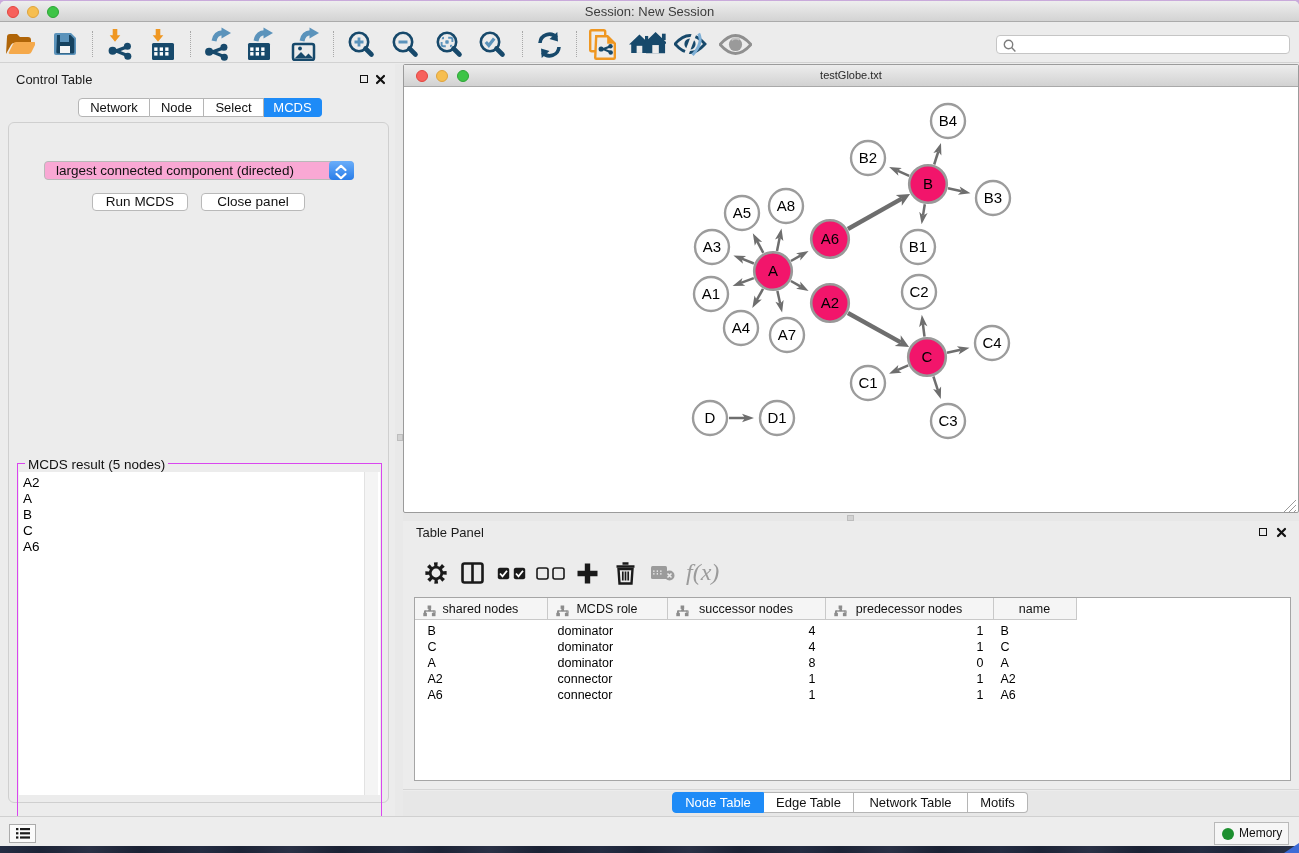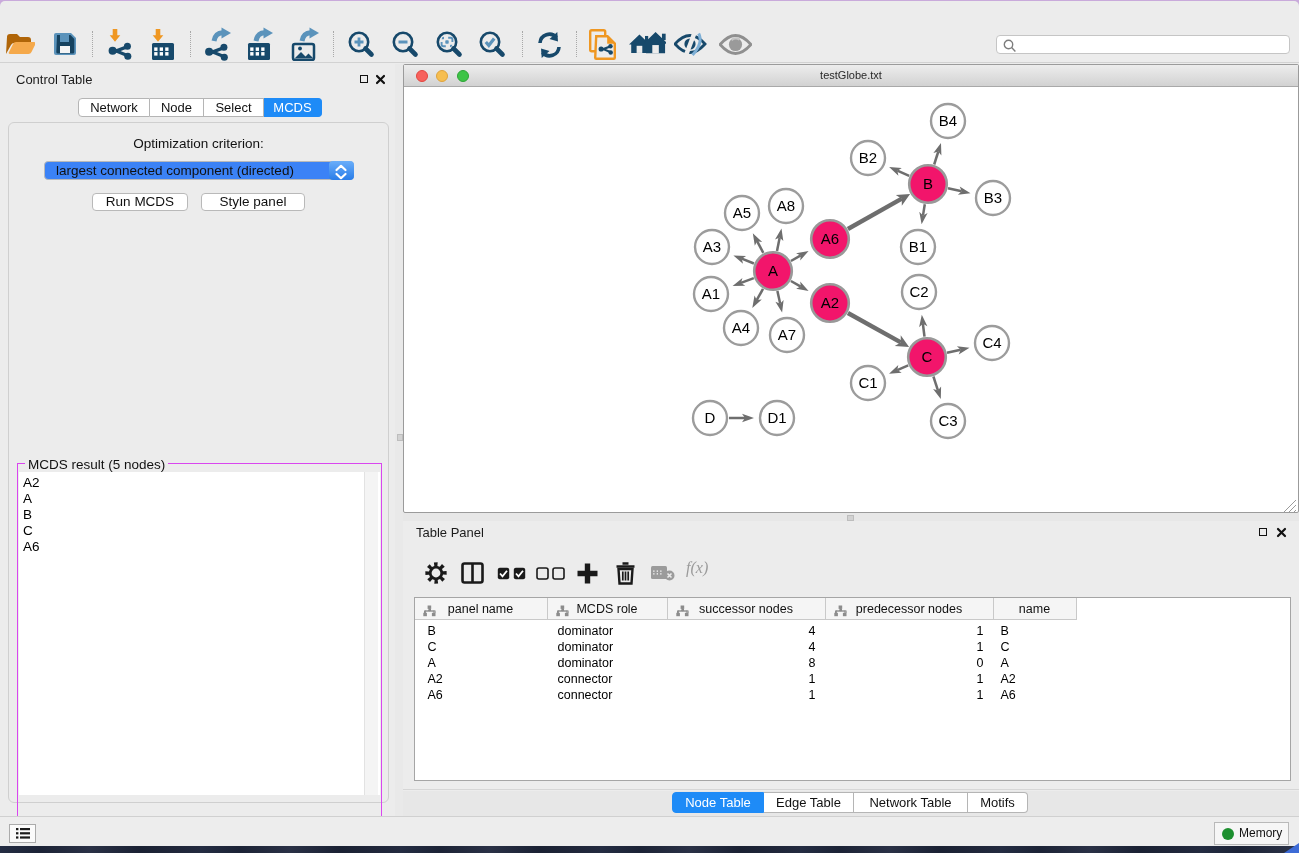--- a/index.html
+++ b/index.html
@@ -19,21 +19,21 @@
 #cpanel{position:absolute;left:0;top:63px;width:395px;height:754px;background:#ececec;}
 #cphead{position:absolute;left:16px;top:8px;font-size:13px;color:#1c1c1c;}
 .maxbtn{position:absolute;width:8px;height:8px;border:1.5px solid #111;}
 #cpbox{position:absolute;left:8px;top:58px;width:381px;height:681px;border:1px solid #cfcfcf;border-radius:6px;}
 .tabrow{position:absolute;display:flex;height:19px;}
 .tab{font-size:13px;color:#111;background:#fff;border:1px solid #b5b5b5;border-left:none;text-align:center;line-height:17px;}
 .tab.first{border-left:1px solid #b5b5b5;border-radius:4px 0 0 4px;}
 .tab.last{border-radius:0 4px 4px 0;}
 .tab.sel{background:#1e8bf7;color:#fff;border-color:#1e8bf7;}
 #optlabel{position:absolute;left:8px;top:72px;width:381px;text-align:center;font-size:13.5px;color:#111;}
-#combo{position:absolute;left:44px;top:97px;width:310px;height:19px;background:#3b82f6;border:1px solid #b9b9b9;border-radius:4px;}
+#combo{position:absolute;left:44px;top:97px;width:310px;height:19px;background:#f9a8d4;border:1px solid #b9b9b9;border-radius:4px;}
 #combo .txt{position:absolute;left:11px;top:1px;font-size:13.5px;color:#111;}
 #combo .step{position:absolute;right:-1px;top:-1px;width:25px;height:19px;border-radius:4px;background:linear-gradient(#6aaefa,#2a7de8);}
 .btn{position:absolute;height:18px;background:#fff;border:1px solid #b9b9b9;border-radius:4px;font-size:13.5px;color:#111;text-align:center;line-height:16px;}
 #fieldset{position:absolute;left:17px;top:399px;width:365px;height:419px;border:1px solid #d946ef;}
 #legend{position:absolute;left:7px;top:-7px;background:#ececec;padding:0 3px;font-size:13.5px;color:#111;}
 #listbox{position:absolute;left:1px;top:8px;width:361px;height:323px;background:#fff;}
 #listbox .sb{position:absolute;right:2px;top:0;width:14px;height:323px;background:#f4f4f4;border-left:1px solid #e2e2e2;}
 #listbox .it{position:absolute;left:4px;font-size:13.5px;color:#000;}
 #divider{position:absolute;left:395px;top:63px;width:8px;height:754px;background:#e9e9e9;}
 #netwin{position:absolute;left:403px;top:63px;width:896px;height:449px;background:#fff;border:1px solid #9b9b9b;border-radius:2px;}
@@ -42,20 +42,26 @@
 #tpanel{position:absolute;left:403px;top:520px;width:896px;height:270px;background:#ececec;}
 #tphead{position:absolute;left:13px;top:4px;font-size:13px;color:#1c1c1c;}
 #tptable{position:absolute;left:10.5px;top:76px;width:877px;height:184px;background:#fff;border:1px solid #a5a5a5;}
 .th{position:absolute;top:0;height:22px;background:#f5f5f5;border-right:1px solid #c9c9c9;border-bottom:1px solid #c9c9c9;font-size:12.5px;color:#111;text-align:center;line-height:22px;}
 .td{position:absolute;font-size:12.5px;color:#000;height:16px;line-height:16px;}
 #statusbar{position:absolute;left:0;top:815px;width:1299px;height:30px;background:#ededed;border-top:1px solid #d0d0d0;}
 #wall{position:absolute;left:0;top:846px;width:1299px;height:7px;background:repeating-linear-gradient(90deg,#242d43 0px,#1c2336 40px,#2a3146 90px,#1a2133 140px,#232a3e 200px);}
 </style></head><body>
 <div id="purple"></div>
 <div id="win">
+    <div id="titlebar">
+      <div class="tl t1"></div>
+      <div class="tl t2"></div>
+      <div class="tl t3"></div>
+      <div id="wtitle">Session: New Session</div>
+    </div>
     <div id="toolbar">
       <div id="searchbox"></div>
       <svg class="abs" style="left:1003px;top:16px" width="14" height="14" viewBox="0 0 14 14">
         <circle cx="5.5" cy="5.5" r="4.2" fill="none" stroke="#7d7d7d" stroke-width="1.4"></circle>
         <path d="M8.6,8.6 L12.4,12.4" stroke="#7d7d7d" stroke-width="1.4"></path>
       </svg>
     </div>
     <svg class="abs" style="left:6px;top:31px" width="29" height="22" viewBox="0 0 29 22">
       <path d="M1,5 q0,-3 3,-3 h7 l3,3 h8 q3,0 3,3 v3 h-17 q-2,0 -3,2 l-5,9 z" fill="#b06508"></path>
       <path d="M7,12 q1,-2 3,-2 h18 q2,0 1.5,2 l-4,8 q-1,2 -3,2 h-18.5 q-2,0 -1,-2 z" fill="#f5a94b"></path>
@@ -196,30 +202,29 @@
       <svg class="abs" style="left:375px;top:10px" width="11" height="11" viewBox="0 0 11 11">
         <path d="M2,2 L9,9 M9,2 L2,9" stroke="#111" stroke-width="2.2" stroke-linecap="round"></path>
       </svg>
       <div id="cpbox"></div>
       <div class="tabrow" style="left:78px;top:34px">
         <div class="tab first" style="width:72px">Network</div>
         <div class="tab" style="width:54px">Node</div>
         <div class="tab" style="width:60px">Select</div>
         <div class="tab sel last" style="width:58px">MCDS</div>
       </div>
-      <div id="optlabel">Optimization criterion:</div>
       <div id="combo">
         <div class="txt">largest connected component (directed)</div>
         <div class="step"></div>
         <svg class="abs" style="left:288px;top:1.5px" width="16" height="16" viewBox="0 0 16 16">
           <path d="M3.5,6 L8,1.8 L12.5,6 M3.5,10 L8,14.2 L12.5,10" fill="none" stroke="#fff" stroke-width="2.2" stroke-linejoin="round" stroke-linecap="round"></path>
         </svg>
       </div>
       <div class="btn" style="left:92px;top:129px;width:96px">Run MCDS</div>
-      <div class="btn" style="left:201px;top:129px;width:104px">Style panel</div>
+      <div class="btn" style="left:201px;top:129px;width:104px">Close panel</div>
       <div id="fieldset">
         <div id="legend">MCDS result (5 nodes)</div>
         <div id="listbox">
           <div class="sb"></div>
           <div class="it" style="top:3px">A2</div>
           <div class="it" style="top:19px">A</div>
           <div class="it" style="top:35px">B</div>
           <div class="it" style="top:51px">C</div>
           <div class="it" style="top:67px">A6</div>
         </div>
@@ -318,21 +323,21 @@
         <path d="M15,3 L3,15 M15,8 L8,15 M15,13 L13,15" stroke="#9a9a9a" stroke-width="1"></path>
       </svg>
     </div>
     <div id="tpanel">
       <div id="tphead">Table Panel</div>
       <div class="maxbtn" style="left:856px;top:7px"></div>
       <svg class="abs" style="left:873px;top:6px" width="11" height="11" viewBox="0 0 11 11">
         <path d="M2,2 L9,9 M9,2 L2,9" stroke="#111" stroke-width="2.2" stroke-linecap="round"></path>
       </svg>
       <div id="tptable">
-        <div class="th" style="left:0px;width:133px">panel name</div>
+        <div class="th" style="left:0px;width:133px">shared nodes</div>
         <div class="abs" style="left:8px;top:5px"><svg width="13" height="12" viewBox="0 0 13 12">
             <g fill="#8c8c8c">
               <rect x="4.6" y="0.5" width="3.6" height="3.4"></rect>
               <rect x="0.3" y="7.8" width="3.6" height="3.4"></rect>
               <rect x="8.9" y="7.8" width="3.6" height="3.4"></rect>
               <path d="M6,3 h1 v3 h-5 v2 h-1 v-2.6 h4 z M7,6 h4.6 v2 h1 v-2.6 h-4.6 v-1.4 h-1 z"></path>
               <rect x="2" y="5.6" width="9.5" height="1.1"></rect>
               <rect x="1.8" y="5.6" width="1.1" height="2.4"></rect>
               <rect x="10.4" y="5.6" width="1.1" height="2.4"></rect>
               <rect x="6" y="2.8" width="1.1" height="3.4"></rect>
@@ -466,19 +471,19 @@
       <rect x="0" y="0" width="16" height="13" rx="1.5" fill="#9b9b9b"></rect>
       <rect x="2.20" y="4.40" width="1.30" height="1.50" fill="#ececec"></rect>
       <rect x="5.70" y="4.40" width="1.30" height="1.50" fill="#ececec"></rect>
       <rect x="9.20" y="4.40" width="1.30" height="1.50" fill="#ececec"></rect>
       <rect x="2.20" y="7.10" width="1.30" height="1.50" fill="#ececec"></rect>
       <rect x="5.70" y="7.10" width="1.30" height="1.50" fill="#ececec"></rect>
       <rect x="9.20" y="7.10" width="1.30" height="1.50" fill="#ececec"></rect>
       <circle cx="18.5" cy="9.5" r="5" fill="#9b9b9b"></circle>
       <path d="M16.5,7.5 l4,4 M20.5,7.5 l-4,4" stroke="#ececec" stroke-width="1.6"></path>
     </svg>
-    <div class="abs" style="left:686px;top:558px;font-family:'Liberation Serif',serif;font-style:italic;font-size:16px;color:#9b9b9b;">f(x)</div>
+    <div class="abs" style="left:686px;top:558px;font-family:'Liberation Serif',serif;font-style:italic;font-size:24px;color:#9b9b9b;">f(x)</div>
     <div class="abs" style="left:397px;top:433px;width:6px;height:7px;background:#d2d2d2;border:1px solid #bdbdbd;"></div>
     <div class="abs" style="left:847px;top:514px;width:7px;height:6px;background:#d2d2d2;border:1px solid #bdbdbd;"></div>
   </div>
 <div id="wall"></div>
 <svg class="abs" style="left:1284px;top:843px" width="15" height="10" viewBox="0 0 15 10">
     <path d="M15,0 L15,10 L0,10 Z" fill="#3d6bd6"></path>
   </svg>
 </body></html>

